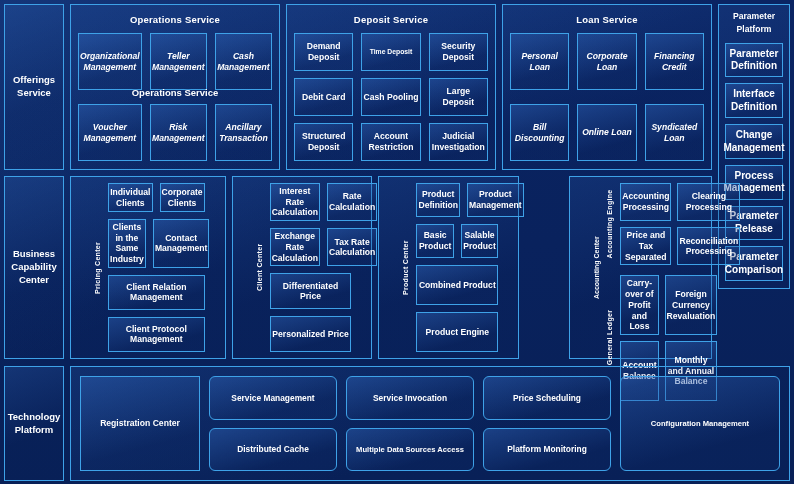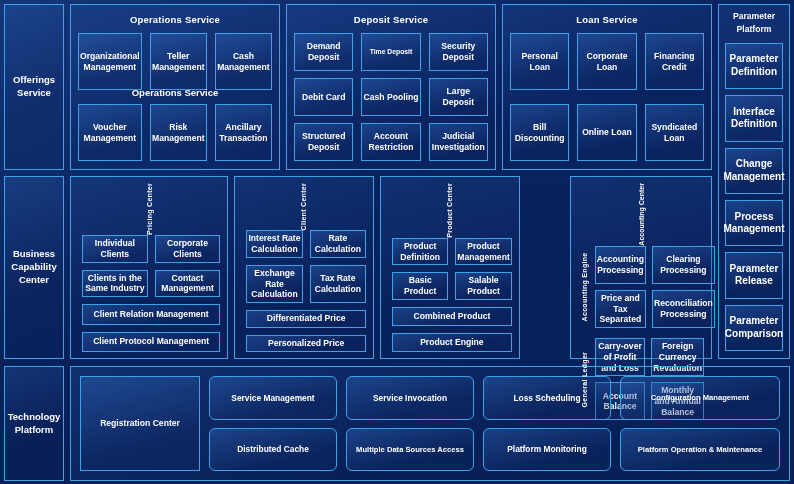--- a/index.html
+++ b/index.html
@@ -46,21 +46,21 @@
   }
   .panel-title{
     font-size:9.5px;font-weight:bold;text-align:center;
     padding:3px 0 8px 0;letter-spacing:.2px;
   }
   .grid3{
     flex:1 1 auto;
     display:grid;grid-template-columns:repeat(3,1fr);
     grid-auto-rows:1fr;gap:7px 8px;
   }
-  .grid3.two-rows{grid-template-rows:1fr 1fr;align-content:center;gap:14px 8px;}
+  .grid3.two-rows{grid-template-rows:1fr 1fr;align-content:center;gap:14px 8px;font-style:italic;}
   .cell{
     border:1.5px solid #3ea2e8;
     background:linear-gradient(165deg, rgba(52,108,195,.42) 0%, rgba(12,40,100,.25) 70%);
     display:flex;align-items:center;justify-content:center;text-align:center;
     font-size:8.6px;font-weight:bold;line-height:1.25;
     box-sizing:border-box;padding:2px 1px;
   }
   .cell.small{font-size:6.8px;}
 
   
@@ -69,22 +69,22 @@
     font-size:9.5px;font-weight:bold;
     white-space:nowrap;
     text-shadow:0 0 2px #0a2463;
   }
 
   
   .vpanel{
     border:1.5px solid #3ea2e8;
     background:linear-gradient(165deg, rgba(40,88,168,.26) 0%, rgba(9,32,86,.05) 60%);
     box-sizing:border-box;
-    display:flex;flex-direction:column;align-items:stretch;
-    padding:6px 7px;min-width:0;
+    display:flex;align-items:stretch;
+    padding:6px 20px;min-width:0;
   }
   .vlabel{
     flex:0 0 13px;
     writing-mode:vertical-rl;
     transform:rotate(180deg);
     display:flex;align-items:center;justify-content:center;
     font-size:7px;font-weight:bold;letter-spacing:.3px;
     white-space:nowrap;
   }
   .vbody{flex:1 1 auto;display:flex;flex-direction:column;gap:7px;min-width:0;padding-left:4px;}
@@ -170,21 +170,21 @@
           <div class="cell">Corporate Loan</div>
           <div class="cell">Financing Credit</div>
           <div class="cell">Bill Discounting</div>
           <div class="cell">Online Loan</div>
           <div class="cell">Syndicated Loan</div>
         </div>
       </div>
 
     </div>
 
-    <div class="rail" style="height:355px;">
+    <div class="rail" style="height:285px;">
       <div class="rail-title">Parameter Platform</div>
       <div class="cell">Parameter Definition</div>
       <div class="cell">Interface Definition</div>
       <div class="cell">Change Management</div>
       <div class="cell">Process Management</div>
       <div class="cell">Parameter Release</div>
       <div class="cell">Parameter Comparison</div>
     </div>
 
   </div>
@@ -286,26 +286,25 @@
           <div class="cell">Service Management</div>
           <div class="cell">Distributed Cache</div>
         </div>
 
         <div class="tech-col">
           <div class="cell">Service Invocation</div>
           <div class="cell tiny">Multiple Data Sources Access</div>
         </div>
 
         <div class="tech-col">
-          <div class="cell">Loss Scheduling</div>
+          <div class="cell">Price Scheduling</div>
           <div class="cell">Platform Monitoring</div>
         </div>
 
         <div class="tech-col" style="flex:1.25 1 0;">
           <div class="cell tiny">Configuration Management</div>
-          <div class="cell tiny">Platform Operation &amp; Maintenance</div>
         </div>
 
       </div>
     </div>
   </div>
 
 </div>
 
 </body></html>

